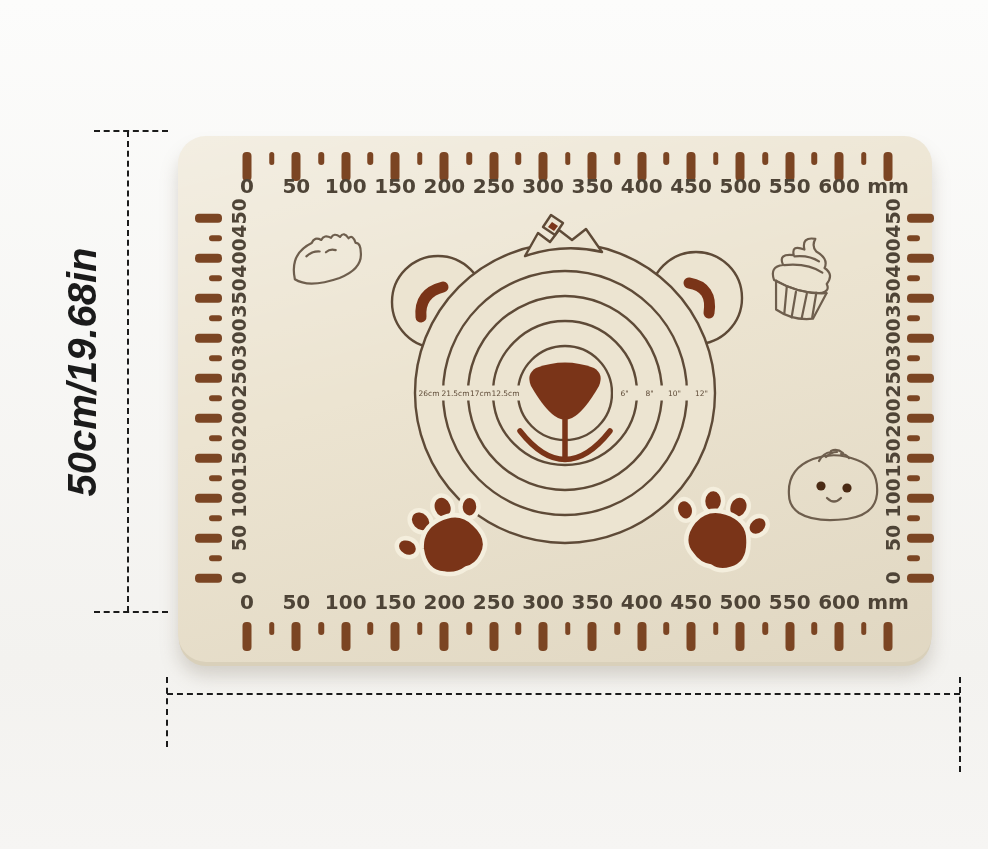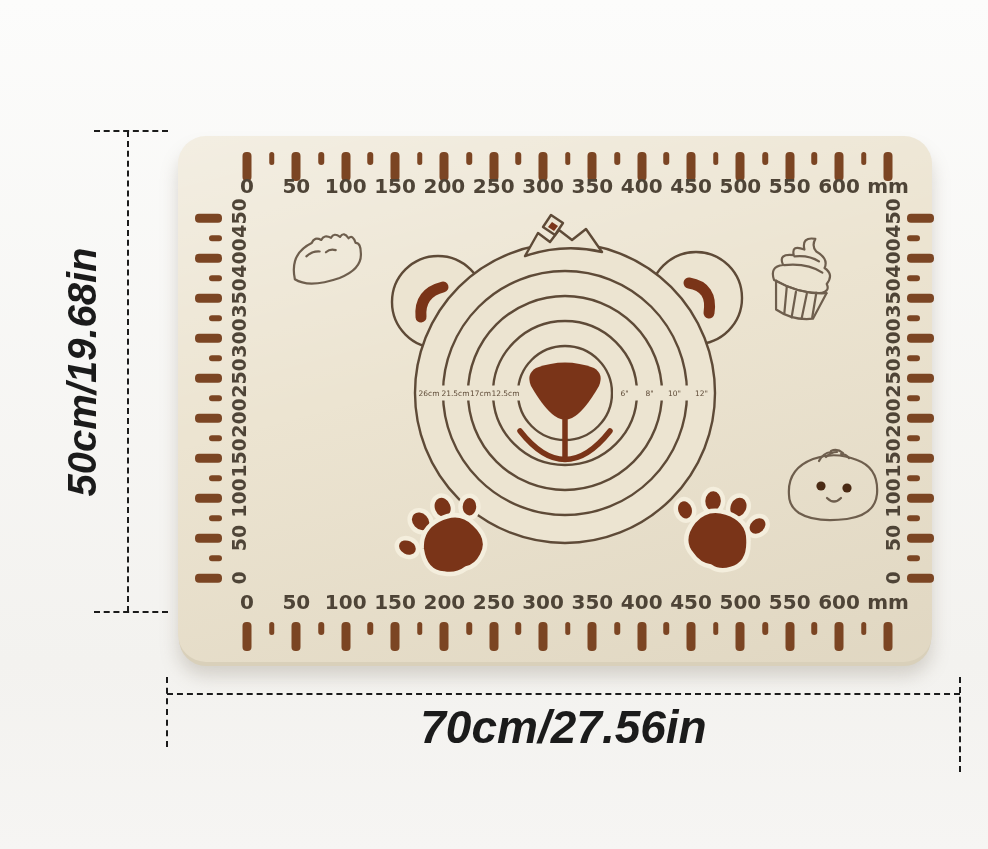--- a/index.html
+++ b/index.html
@@ -318,15 +318,14 @@
         <circle class="f-eye" cx="-13" cy="-5" r="4.6"></circle>
         <circle class="f-eye" cx="13" cy="-3" r="4.6"></circle>
         <path class="s-art" d="M -7,7 Q 0,14 7,7"></path>
       </g>
     </svg>
   </div>
 
   <div class="dim-line-h" id="dim-bottom-line"></div>
   <div class="dim-line-v" id="dim-bottom-cap-left"></div>
   <div class="dim-line-v" id="dim-bottom-cap-right"></div>
-  <div class="dim-label" id="dim-bottom-label">70cm/27.56in</div>
 
 </div>
 
 </body></html>

